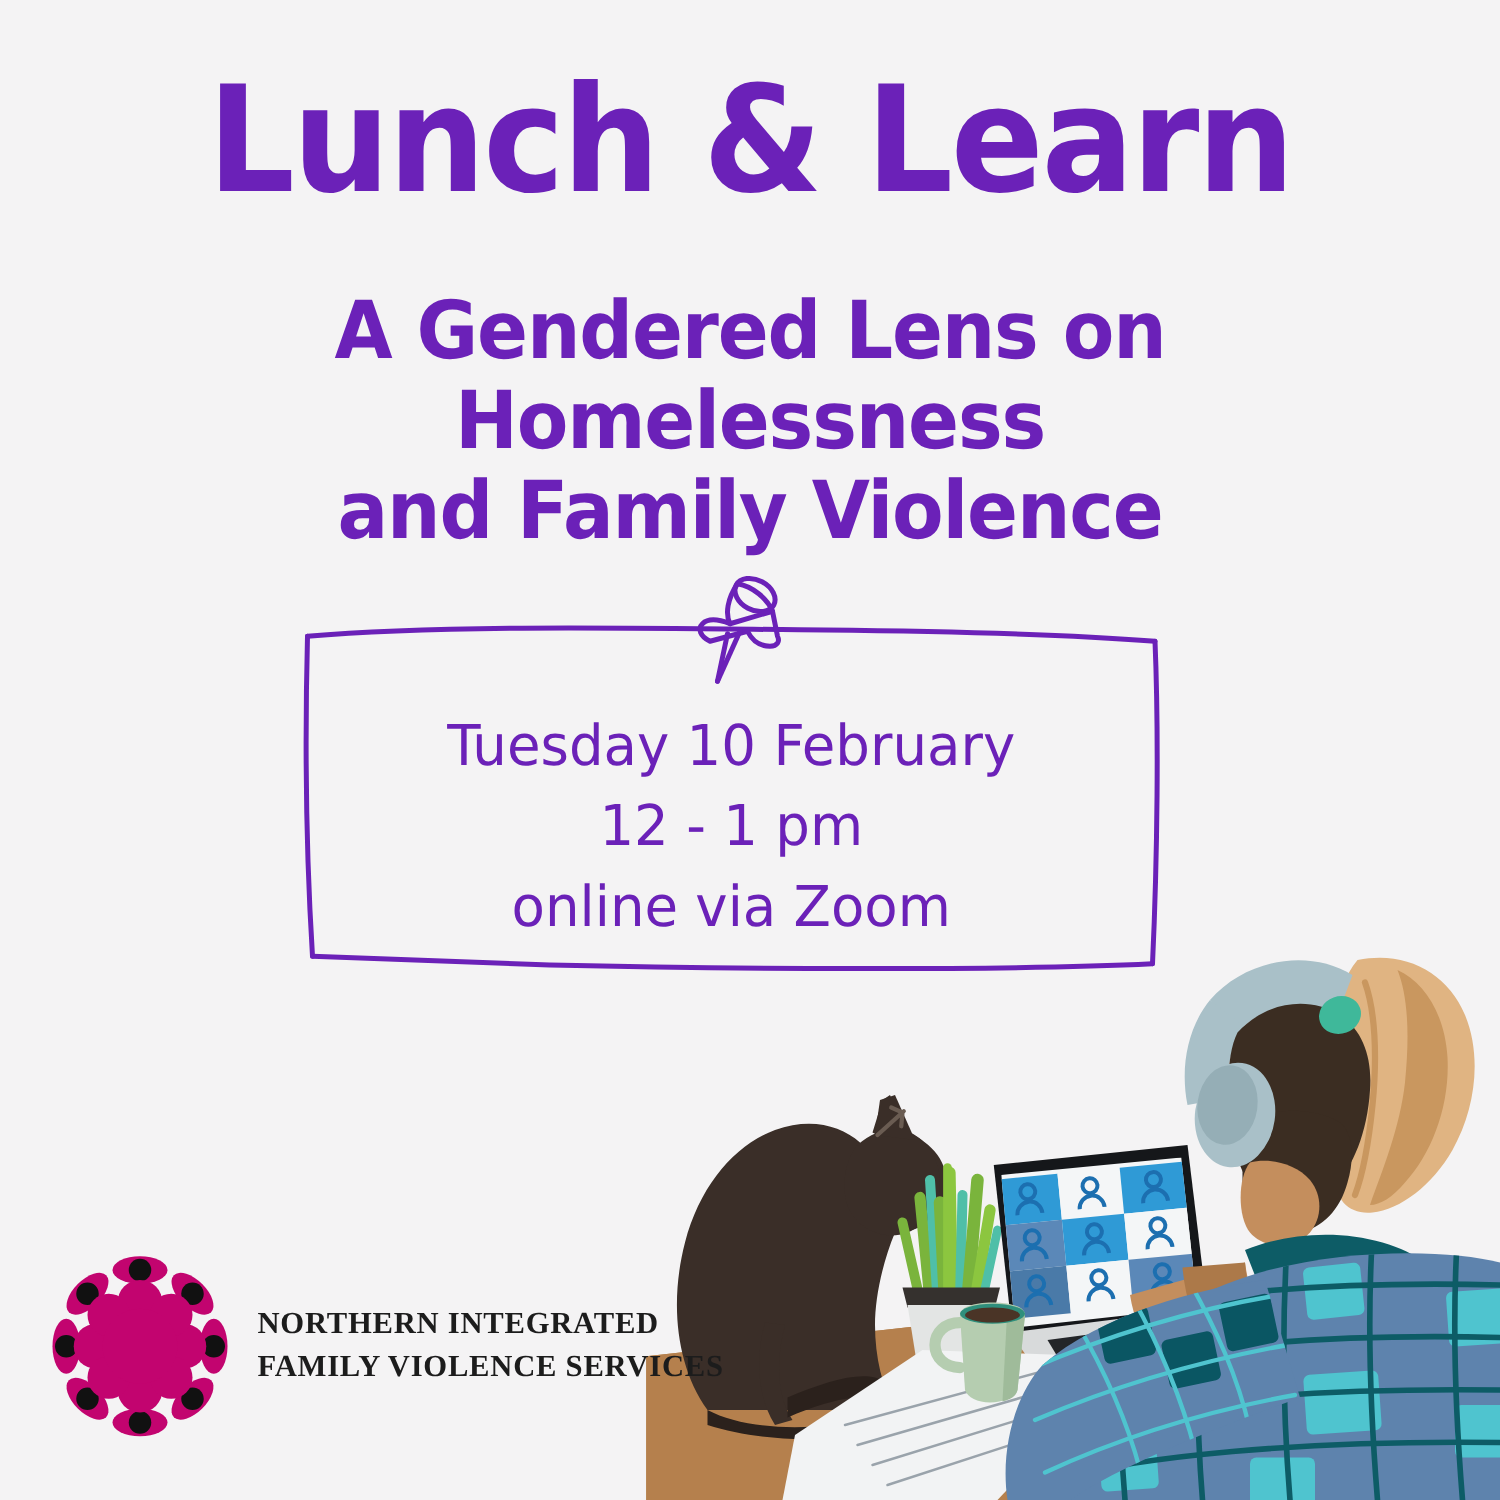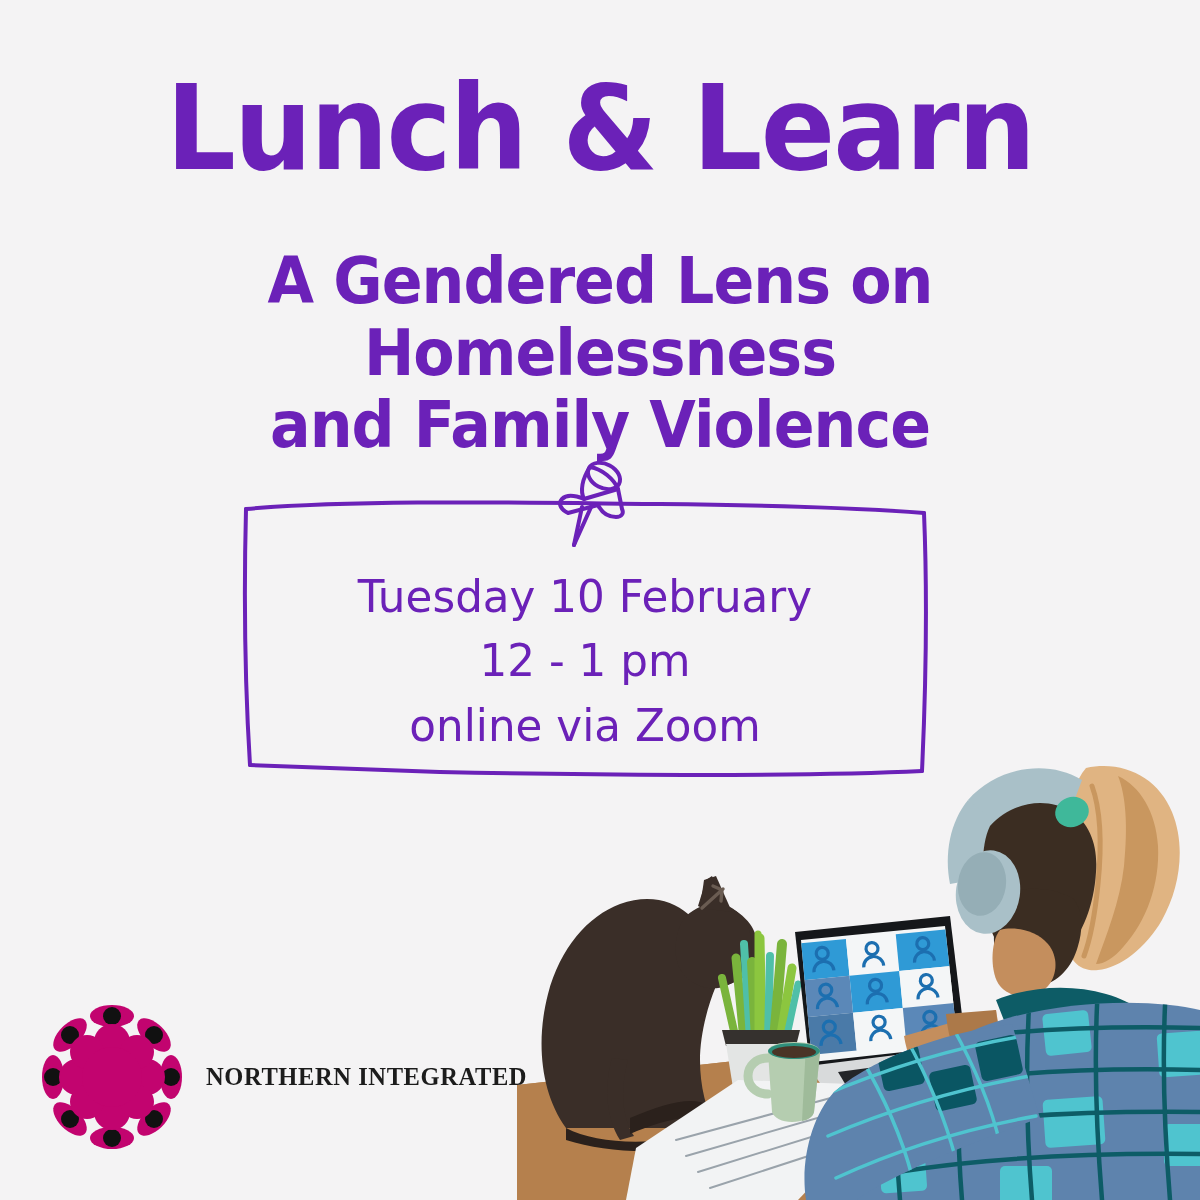--- a/index.html
+++ b/index.html
@@ -15,21 +15,21 @@
     width:1200px; height:1200px;
     background:#f4f3f4;
     overflow:hidden;
   }
 
   
   .headline-block {
     position:absolute;
     top:0; left:0; width:1200px;
     text-align:center;
-    padding-top:68px;
+    padding-top:52px;
   }
   .poster-title {
     font-family:"DejaVu Sans", sans-serif;
     font-weight:700;
     font-size:118px;
     line-height:1.02;
     letter-spacing:-2px;
     color:#6b21b8;
     transform:scaleX(0.93);
   }
@@ -477,16 +477,17 @@
           <circle cx="97" cy="50" r="17"></circle>
           <circle cx="47" cy="100" r="17"></circle>
           <circle cx="97" cy="100" r="17"></circle>
         </g>
 
         <circle cx="72" cy="75" r="30" fill="#c2046f"></circle>
       </g>
     </svg>
     <div class="logo-words">
       <span class="logo-word-line">NORTHERN INTEGRATED</span>
+      <span class="logo-word-line">FAMILY VIOLENCE SERVICES</span>
     </div>
   </div>
 
 </div>
 
 </body></html>

